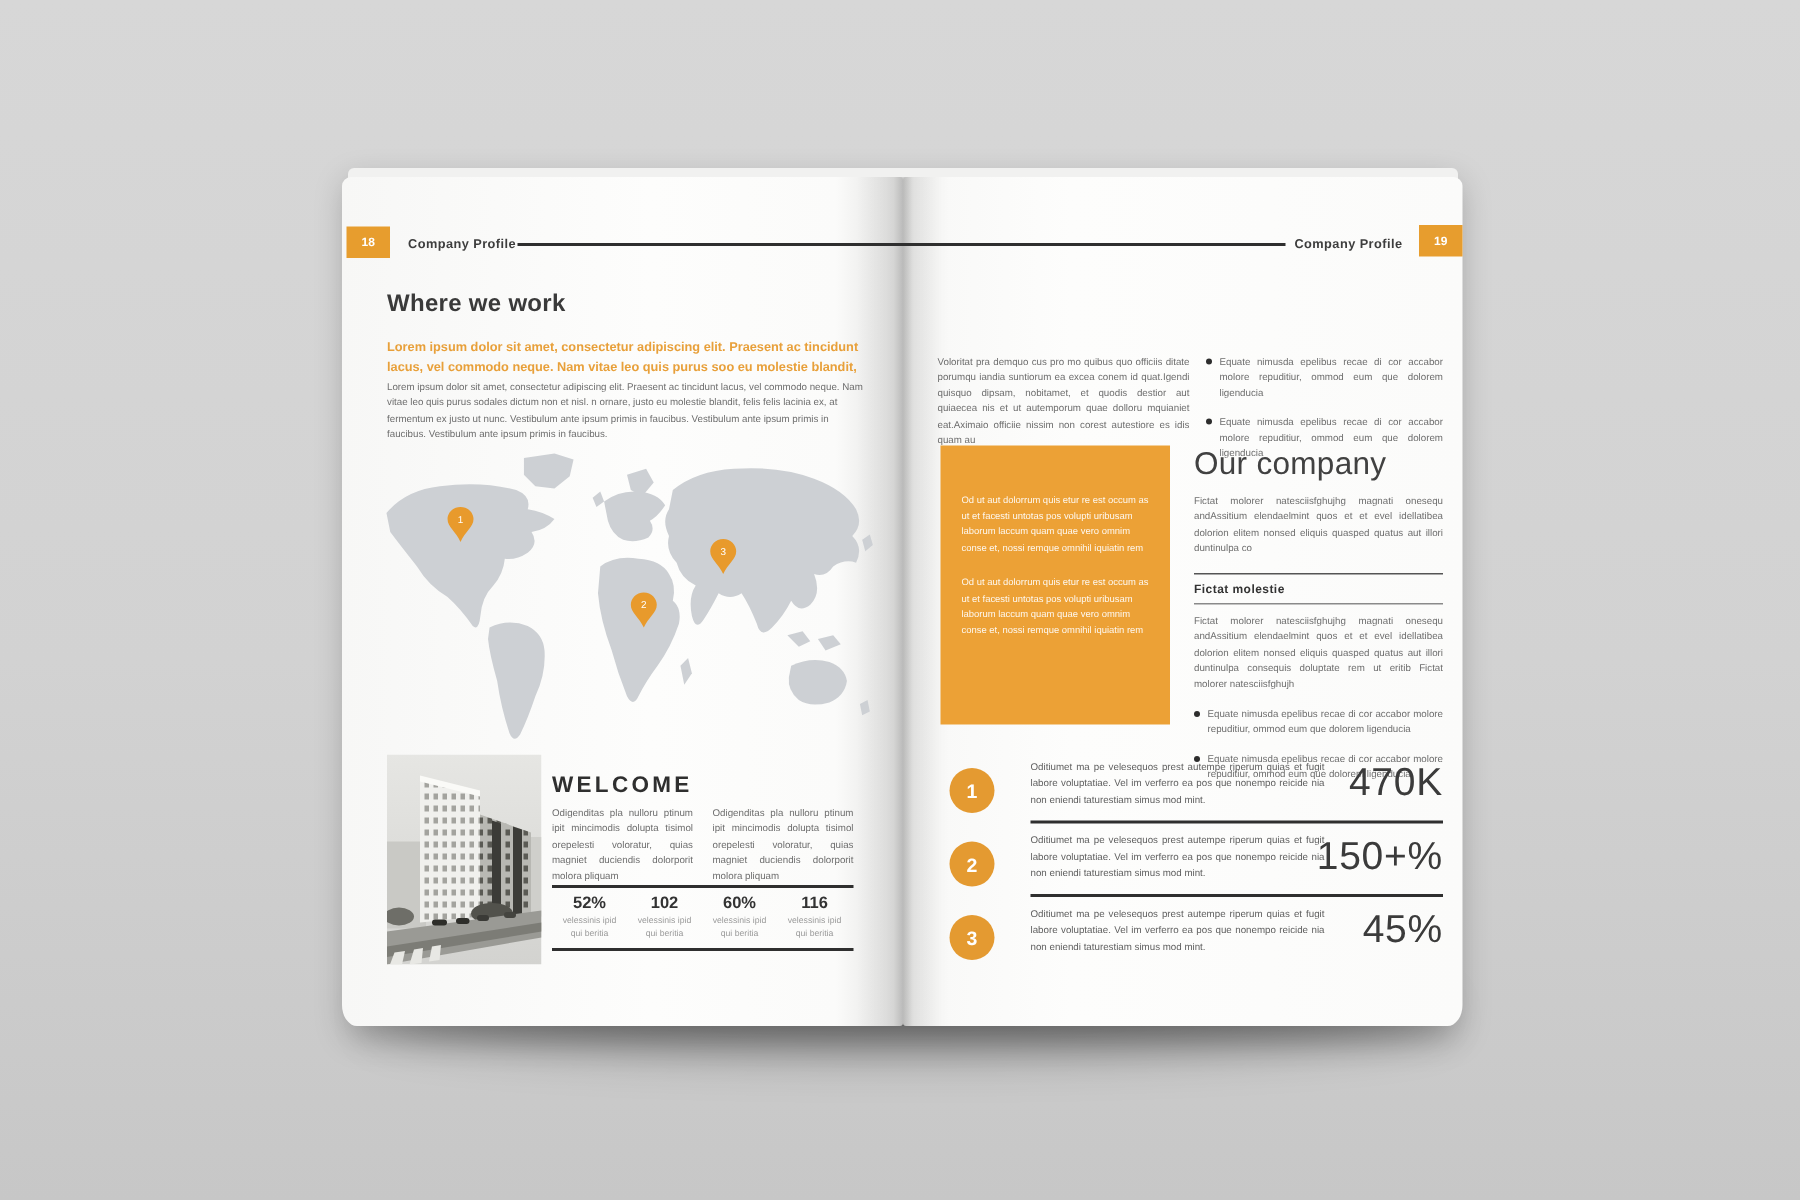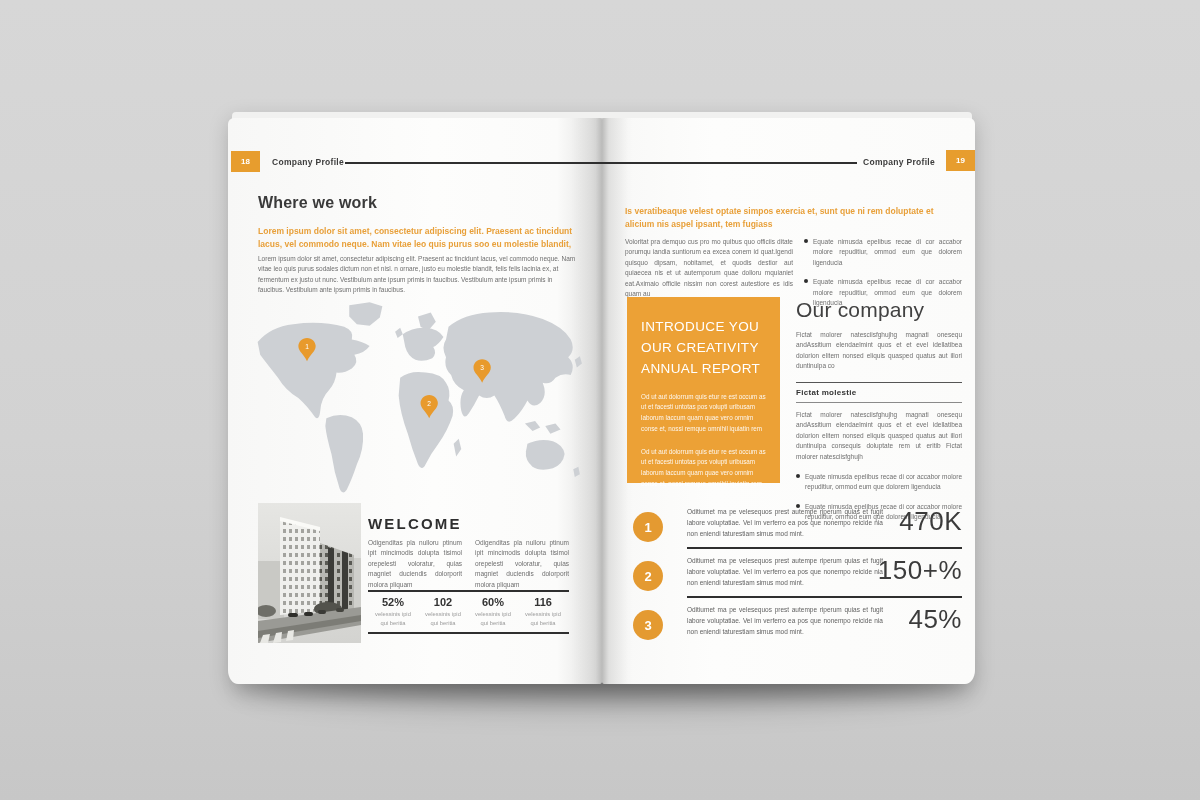--- a/index.html
+++ b/index.html
@@ -186,36 +186,34 @@
         <div class="v">60%</div>
         <div class="c">velessinis ipid qui beritia</div>
       </div>
       <div class="stat">
         <div class="v">116</div>
         <div class="c">velessinis ipid qui beritia</div>
       </div>
     </div>
     <div class="abs rule-dark" style="left:140px;top:514px;width:201px;"></div>
 
-    <div class="abs lead" style="left:397px;top:87px;width:337px;font-size:8.5px;">Is veratibeaque velest optate simpos exercia et, sunt que ni rem doluptate et alicium nis aspel ipsant, tem fugiass</div>
 
     <div class="abs tiny" style="left:397px;top:119px;width:168px;text-align:justify;">Voloritat pra demquo cus pro mo quibus quo officiis ditate porumqu iandia suntiorum ea excea conem id quat.Igendi quisquo dipsam, nobitamet, et quodis destior aut quiaecea nis et ut autemporum quae dolloru mquianiet eat.Aximaio officiie nissim non corest autestiore es idis quam au</div>
     <div class="abs" style="left:576px;top:119px;width:158px;">
       <div class="bullet">
         <span class="dot"></span>
         <span class="tiny" style="text-align:justify;">Equate nimusda epelibus recae di cor accabor molore repuditiur, ommod eum que dolorem ligenducia</span>
       </div>
       <div class="bullet">
         <span class="dot"></span>
         <span class="tiny" style="text-align:justify;">Equate nimusda epelibus recae di cor accabor molore repuditiur, ommod eum que dolorem ligenducia</span>
       </div>
     </div>
 
     <div class="abs orange-box" style="left:399px;top:179px;width:153px;height:186px;">
-      <div class="ob-title">INTRODUCE YOU OUR CREATIVITY ANNUAL REPORT</div>
       <p>Od ut aut dolorrum quis etur re est occum as ut et facesti untotas pos volupti uribusam laborum laccum quam quae vero omnim conse et, nossi remque omnihil iquiatin rem</p>
       <p>Od ut aut dolorrum quis etur re est occum as ut et facesti untotas pos volupti uribusam laborum laccum quam quae vero omnim conse et, nossi remque omnihil iquiatin rem</p>
     </div>
 
     <div class="abs" style="left:568px;top:180px;width:166px;">
       <div class="company-title">Our company</div>
       <div class="tiny" style="margin-top:8px;text-align:justify;">Fictat molorer natesciisfghujhg magnati onesequ andAssitium elendaelmint quos et et evel idellatibea dolorion elitem nonsed eliquis quasped quatus aut illori duntinulpa co</div>
       <div class="rule-dark" style="margin-top:10px;height:1.5px;background:#555555;"></div>
       <div class="subhead" style="margin-top:5px;">Fictat molestie</div>
       <div class="rule-thin" style="margin-top:5px;"></div>

